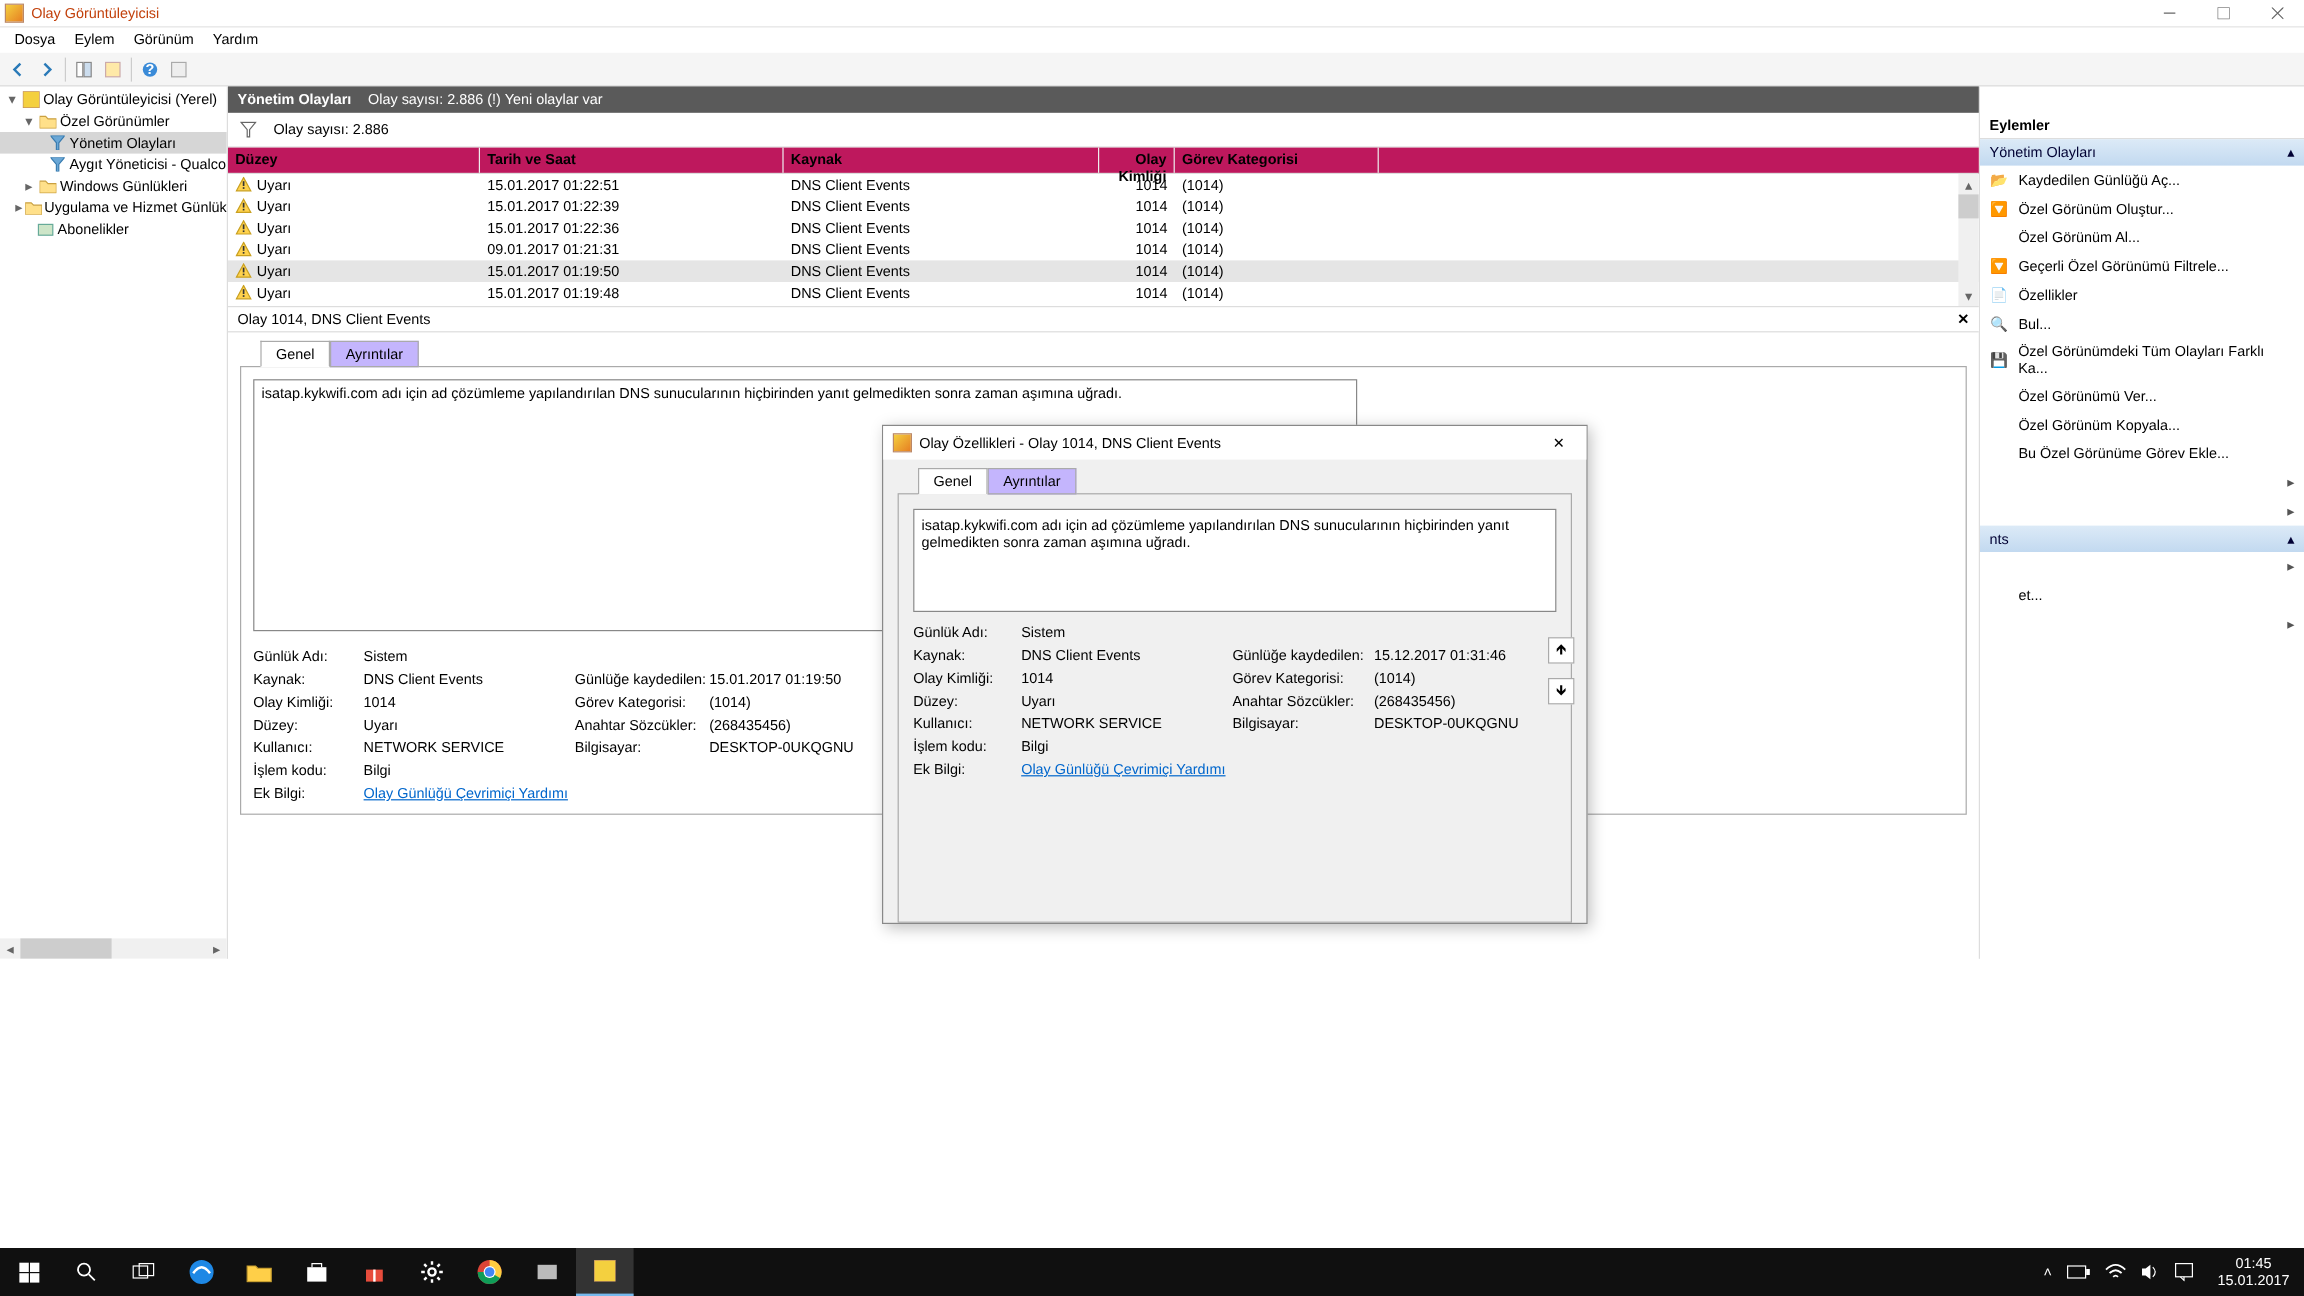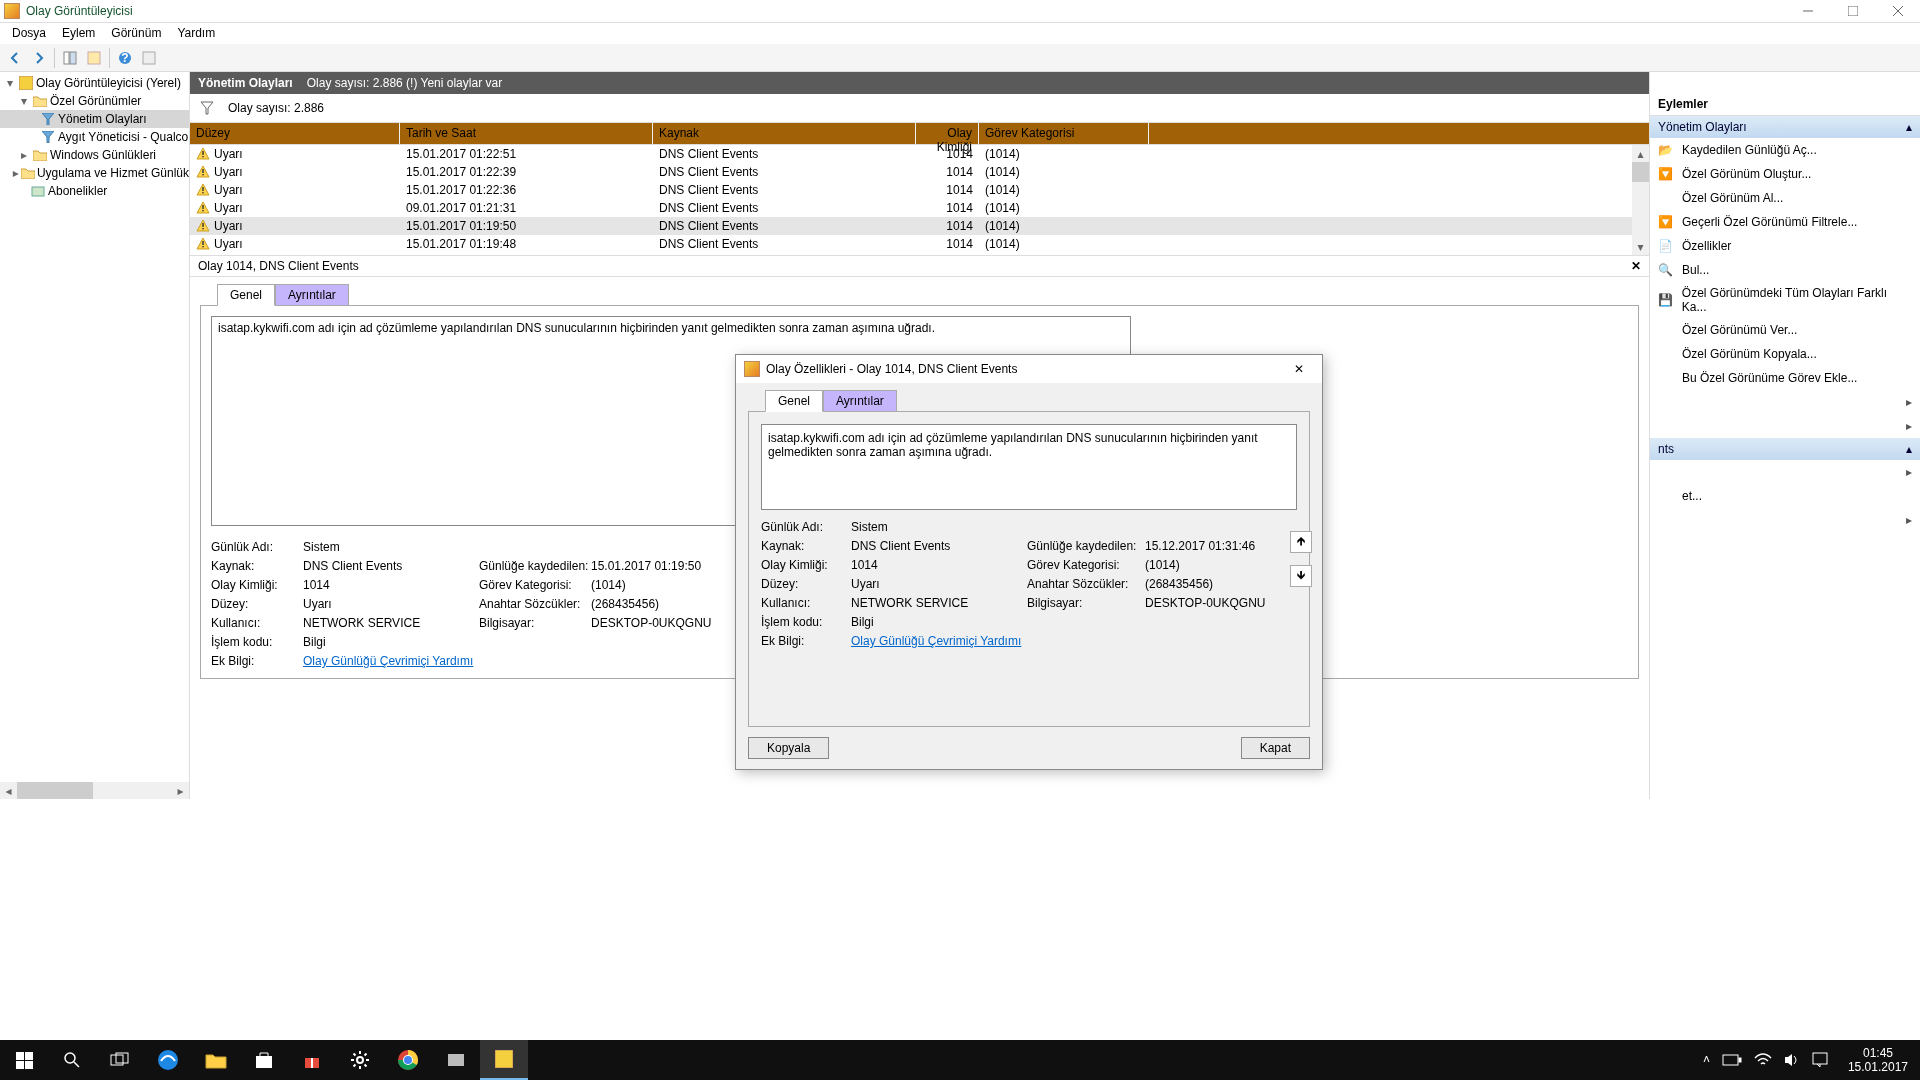--- a/index.html
+++ b/index.html
@@ -1,21 +1,21 @@
 <!DOCTYPE html>
 <html><head>
 <meta charset="utf-8">
 <style>
 * { margin: 0; padding: 0; box-sizing: border-box; font-family: "Segoe UI", Tahoma, sans-serif; font-size: 12px; }
 body { width: 1920px; height: 1080px; background: #fff; position: relative; overflow: hidden; }
 
 
 .titlebar { height: 23px; background: #fff; display: flex; align-items: center; border-bottom: 1px solid #ddd; }
 .titlebar .icon { width: 16px; height: 16px; margin-left: 4px; margin-right: 6px; background: linear-gradient(135deg,#f4d03f,#e67e22); border: 1px solid #b86; }
-.titlebar .title { flex: 1; color: #14532d; }
+.titlebar .title { flex: 1; color: #c2410c; }
 .titlebar .winbtns { display: flex; }
 .titlebar .winbtn { width: 45px; height: 23px; display: flex; align-items: center; justify-content: center; color: #888; }
 .titlebar .winbtn svg { width: 10px; height: 10px; stroke: #666; stroke-width: 1; fill: none; }
 
 
 .menubar { height: 21px; display: flex; align-items: flex-start; padding: 0 4px; background: #fff; }
 .menubar .menuitem { padding: 3px 8px; }
 
 
 .toolbar { height: 28px; display: flex; align-items: center; padding: 0 4px; gap: 2px; border-bottom: 1px solid #ddd; background: #f5f5f5; }
@@ -34,21 +34,21 @@
 .hscroll { height:17px; background:#f0f0f0; display:flex; }
 .hscroll .thumb { width:40%; height:100%; background:#cdcdcd; }
 .hscroll .ar { width:17px; height:17px; display:flex;align-items:center;justify-content:center;color:#666;}
 
 .centerpane { flex: 1; display: flex; flex-direction: column; border-right: 1px solid #ddd; }
 .subheader { height: 22px; background: #5a5a5a; color: #fff; display: flex; align-items: center; padding: 0 8px; }
 .subheader .strong { font-weight: 600; margin-right: 14px; }
 .filterrow { height: 29px; display: flex; align-items: center; padding: 0 10px; gap: 14px; border-bottom: 1px solid #ddd; }
 
 .grid { position: relative; }
-.gridhead { display: flex; background: #a16207; border-bottom: 1px solid #ddd; height: 22px; }
+.gridhead { display: flex; background: #be185d; border-bottom: 1px solid #ddd; height: 22px; font-weight: bold; }
 .gridhead .col { padding: 3px 6px; border-right: 1px solid #eee; }
 .gridbody { height: 110px; overflow: hidden; position:relative; }
 .row { display: flex; height: 18px; align-items:center; }
 .row.sel { background: #e5e5e5; }
 .row .cell { padding: 0 6px; overflow:hidden; text-overflow:ellipsis; white-space:nowrap; }
 .warnicon { width:14px; height:14px; display:inline-block; vertical-align:middle; margin-right:4px; }
 .vscroll { position:absolute; right:0; top:0; bottom:0; width:17px; background:#f0f0f0; display:flex; flex-direction:column;}
 .vscroll .thumb { background:#cdcdcd; width:100%; }
 .vscroll .ar { height:17px; display:flex;align-items:center;justify-content:center;color:#666;}
 
@@ -496,25 +496,20 @@
       <div>İşlem kodu:</div>
         <div>Bilgi</div>
         <div></div>
         <div></div>
       <div>Ek Bilgi:</div>
         <div><a class="link">Olay Günlüğü Çevrimiçi Yardımı</a></div>
     </div>
   </div>
   <div class="navbtn" style="top:176px">🡹</div>
   <div class="navbtn" style="top:210px">🡻</div>
-  <div class="dbuttons">
-    <div class="btn">Kopyala</div>
-    <div class="spacer"></div>
-    <div class="btn">Kapat</div>
-  </div>
 </div>
 
 <div class="taskbar">
   <div class="tb">
       <svg width="17" height="17" viewBox="0 0 17 17">
         <rect x="0" y="0" width="8" height="8" fill="#fff"></rect>
         <rect x="9" y="0" width="8" height="8" fill="#fff"></rect>
         <rect x="0" y="9" width="8" height="8" fill="#fff"></rect>
         <rect x="9" y="9" width="8" height="8" fill="#fff"></rect>
       </svg>

